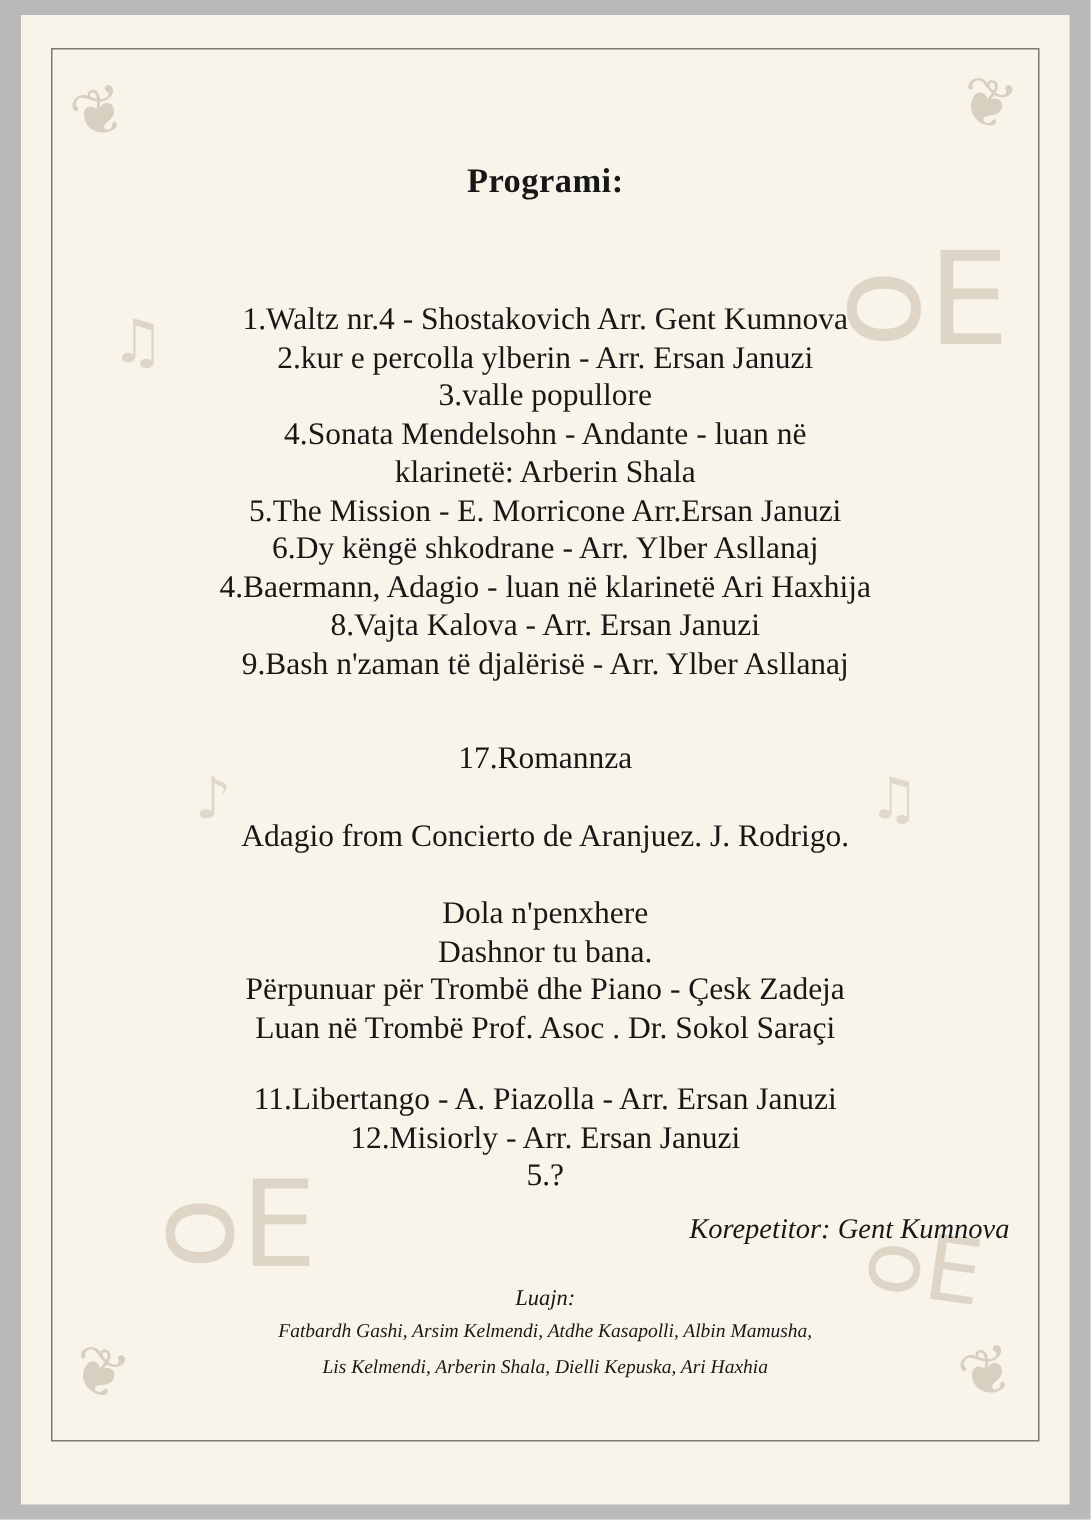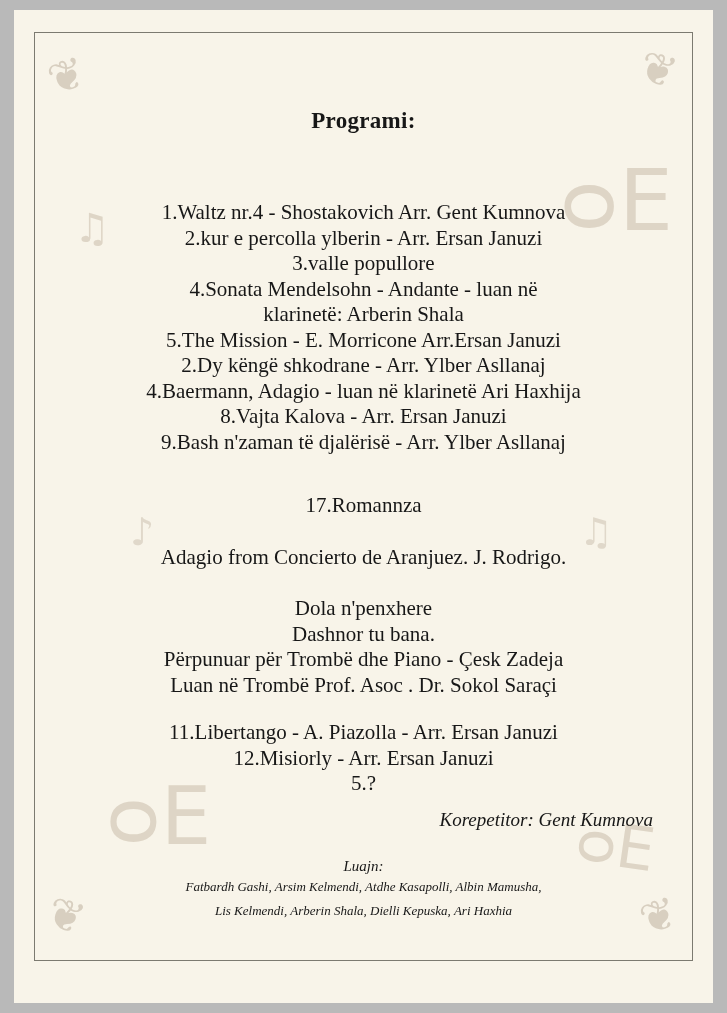--- a/index.html
+++ b/index.html
@@ -30,21 +30,21 @@
     bottom: 42px;
     border: 1px solid #7c7a70;
     box-sizing: border-box;
   }
   .content {
     position: absolute;
     left: 0;
     right: 0;
     top: 0;
     bottom: 0;
-    padding: 0 46px;
+    padding: 0 26px;
     box-sizing: border-box;
     text-align: center;
     color: #171717;
   }
   .title {
     font-size: 23px;
     font-weight: bold;
     margin-top: 98px;
     letter-spacing: 0.3px;
   }
@@ -122,21 +122,21 @@
 
     <div class="gap-lg"></div>
 
     <div class="block">
       <div class="line">1.Waltz nr.4 - Shostakovich Arr. Gent Kumnova</div>
       <div class="line">2.kur e percolla ylberin - Arr. Ersan Januzi</div>
       <div class="line">3.valle popullore</div>
       <div class="line">4.Sonata Mendelsohn - Andante - luan në</div>
       <div class="line">klarinetë: Arberin Shala</div>
       <div class="line">5.The Mission - E. Morricone Arr.Ersan Januzi</div>
-      <div class="line">2.Dy këngë shkodrane - Arr. Ylber Asllanaj</div>
+      <div class="line">6.Dy këngë shkodrane - Arr. Ylber Asllanaj</div>
       <div class="line">4.Baermann, Adagio - luan në klarinetë Ari Haxhija</div>
       <div class="line">8.Vajta Kalova - Arr. Ersan Januzi</div>
       <div class="line">9.Bash n'zaman të djalërisë - Arr. Ylber Asllanaj</div>
     </div>
 
     <div class="gap-md"></div>
 
     <div class="block">
       <div class="line">17.Romannza</div>
     </div>

